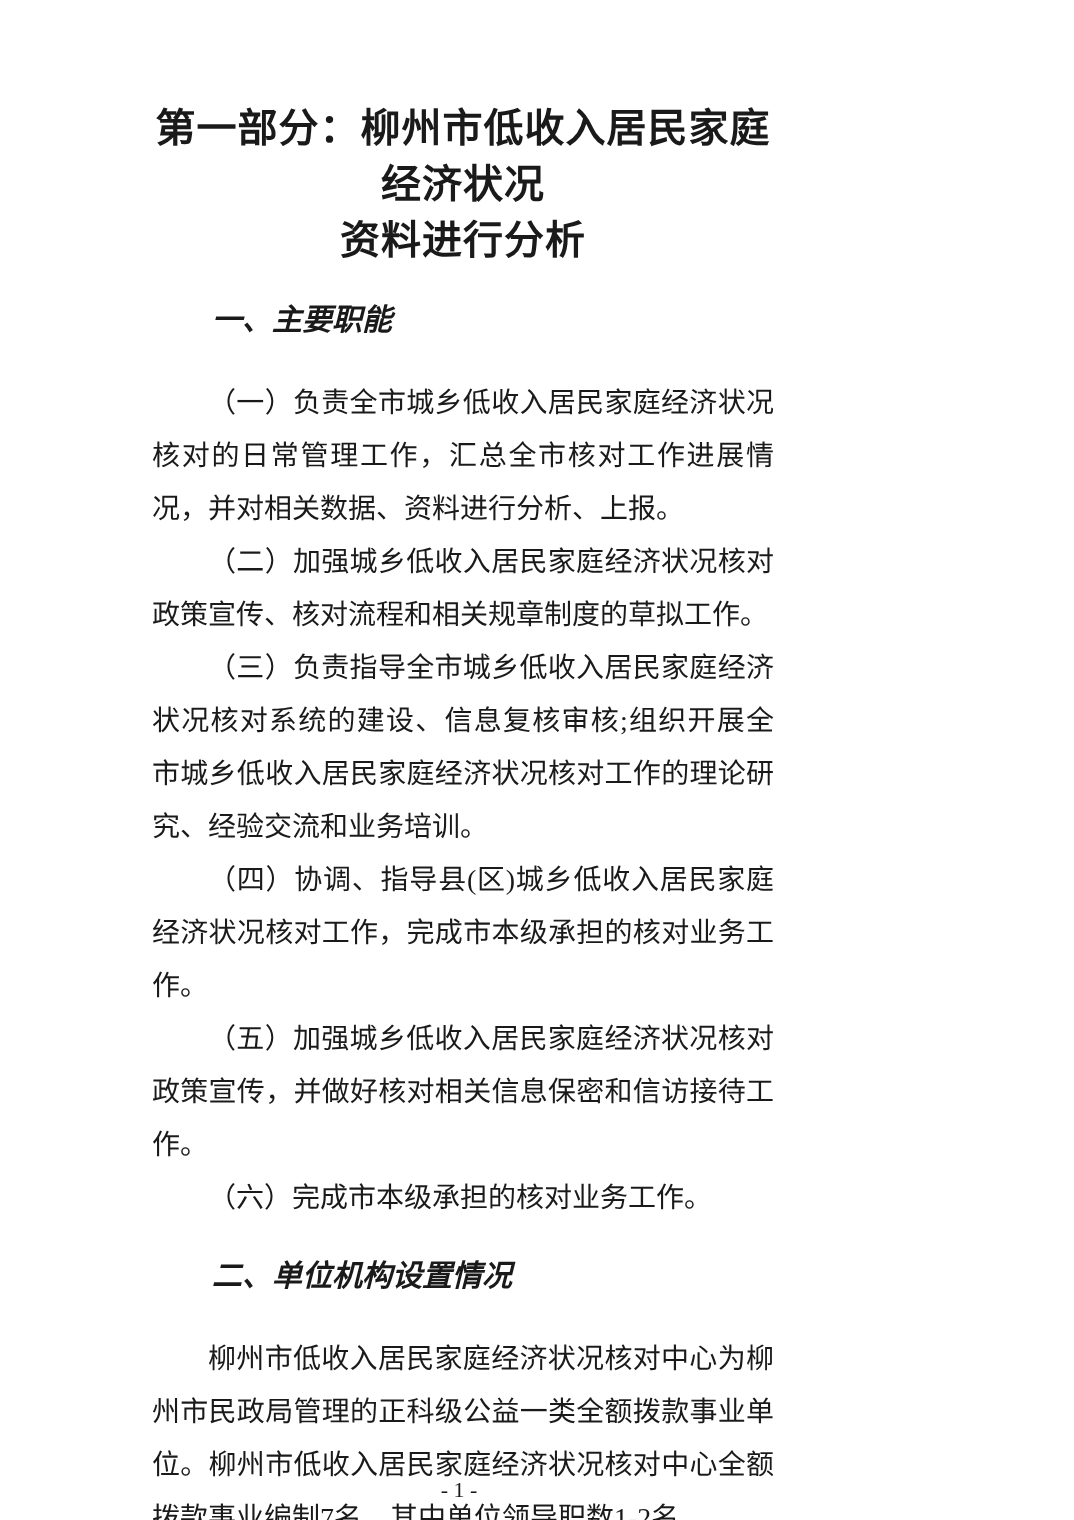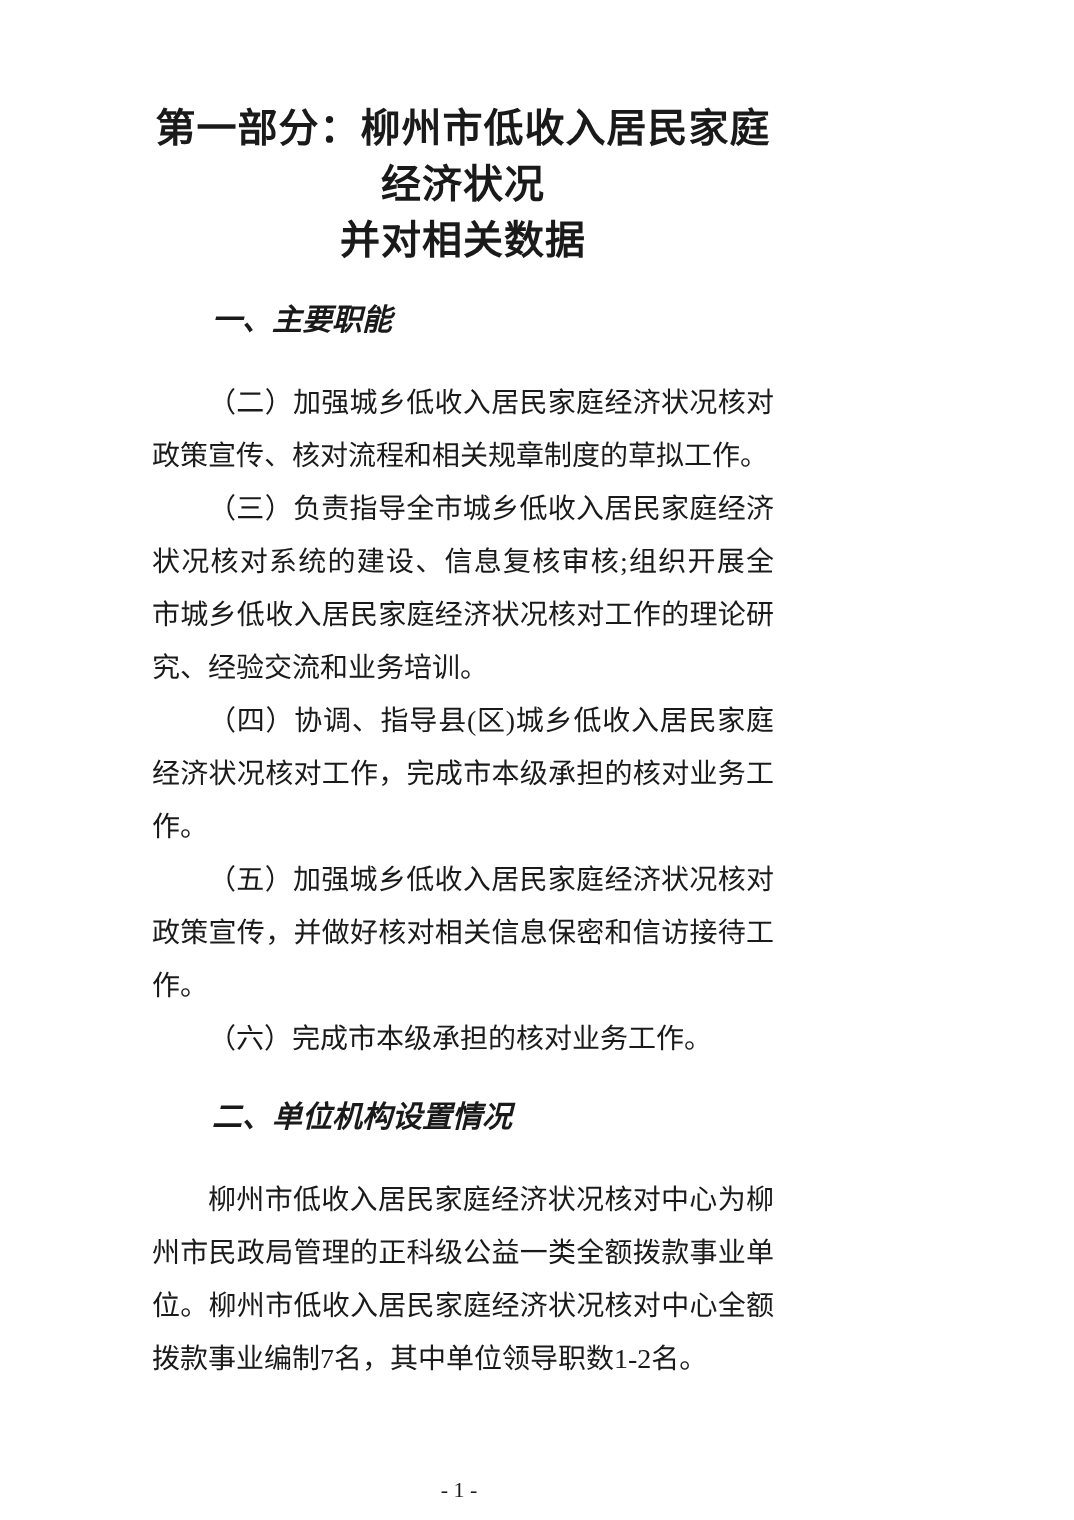--- a/index.html
+++ b/index.html
@@ -59,25 +59,26 @@
   }
 </style>
 </head>
 <body>
 
 <div class="page">
   <div class="content">
 
     <h1 class="doc-title">
       <span class="title-line">第一部分：柳州市低收入居民家庭经济状况</span>
-      <span class="title-line">并对相关数据</span>
+      <span class="title-line">资料进行分析</span>
     </h1>
 
     <h2 class="section-heading">一、主要职能</h2>
 
+    <p class="body-para">（一）负责全市城乡低收入居民家庭经济状况核对的日常管理工作，汇总全市核对工作进展情况，并对相关数据、资料进行分析、上报。</p>
 
     <p class="body-para">（二）加强城乡低收入居民家庭经济状况核对政策宣传、核对流程和相关规章制度的草拟工作。</p>
 
     <p class="body-para">（三）负责指导全市城乡低收入居民家庭经济状况核对系统的建设、信息复核审核;组织开展全市城乡低收入居民家庭经济状况核对工作的理论研究、经验交流和业务培训。</p>
 
     <p class="body-para">（四）协调、指导县(区)城乡低收入居民家庭经济状况核对工作，完成市本级承担的核对业务工作。</p>
 
     <p class="body-para">（五）加强城乡低收入居民家庭经济状况核对政策宣传，并做好核对相关信息保密和信访接待工作。</p>
 
     <p class="body-para">（六）完成市本级承担的核对业务工作。</p>

